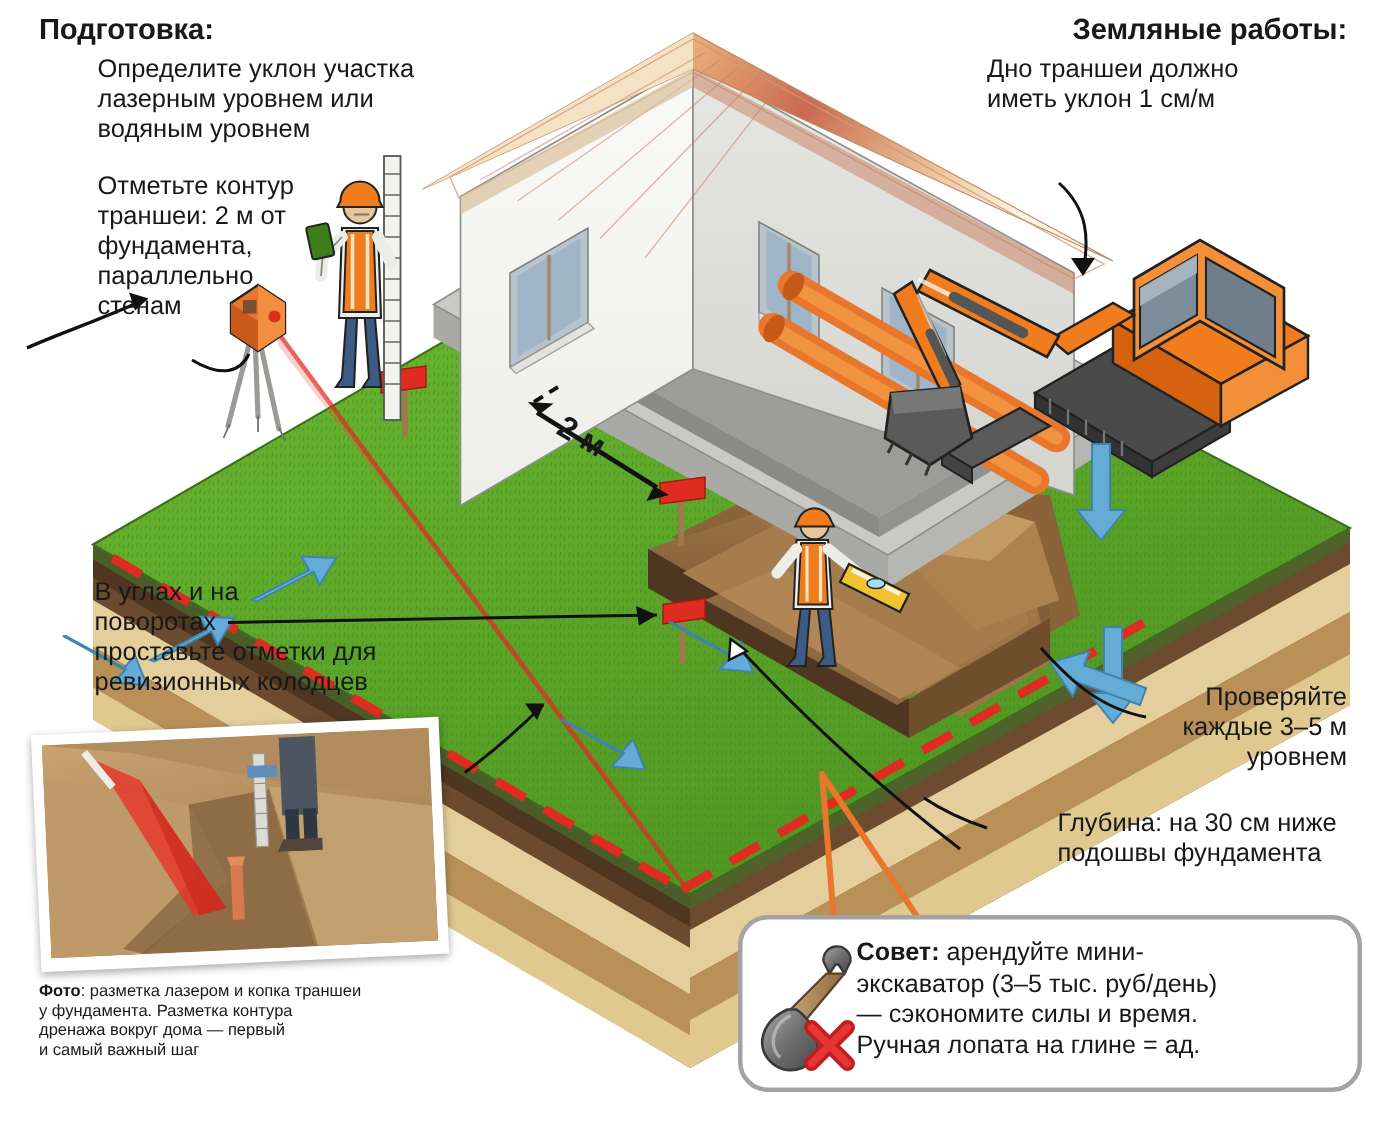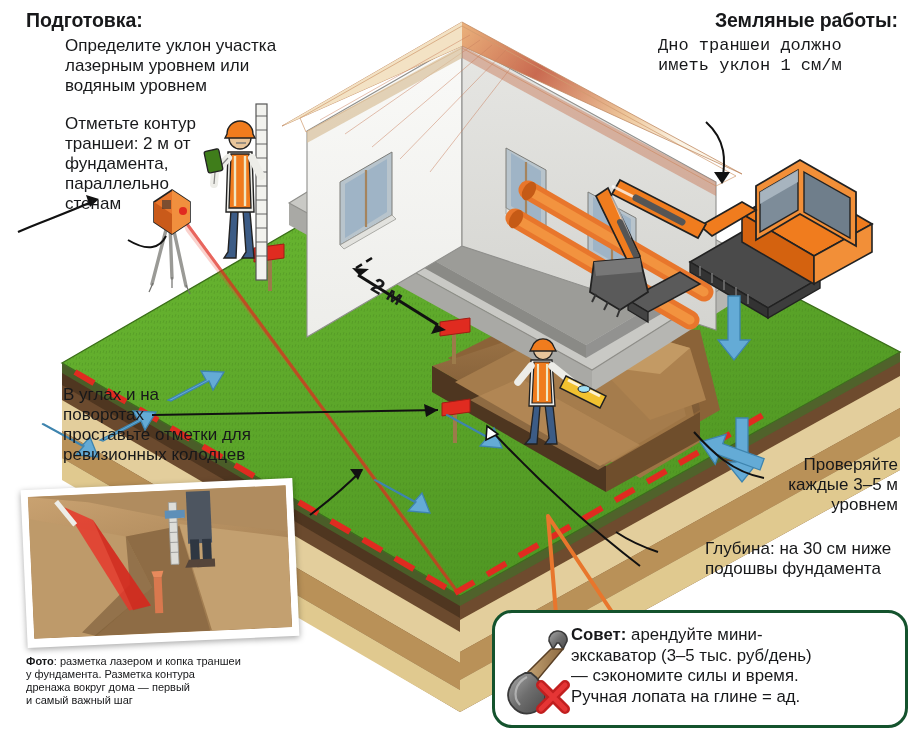--- a/index.html
+++ b/index.html
@@ -18,21 +18,21 @@
   svg{display:block;}
 
   
   #photo{position:absolute;left:24px;top:484px;width:272px;height:158px;
          transform:rotate(-2.6deg);background:#fff;padding:7px 7px 9px 7px;
          box-shadow:0 2px 6px rgba(0,0,0,.35);box-sizing:border-box;}
   #photo .pic{width:100%;height:100%;position:relative;overflow:hidden;background:#b99468;}
 
   
   #tipbox{position:absolute;left:492px;top:610px;width:416px;height:118px;
-          border:3px solid #14532d;border-radius:20px;background:#fff;box-sizing:border-box;}
+          border:3px solid #a3a3a3;border-radius:20px;background:#fff;box-sizing:border-box;}
   #tiptext{position:absolute;left:76px;top:12px;width:330px;font-size:16.8px;line-height:1.23;color:#17181a;}
   #shovel{position:absolute;left:6px;top:10px;width:74px;height:96px;}
 </style>
 </head>
 <body>
 
 <div id="stage">
 
   <svg class="abs" style="left:0;top:0;" width="922" height="748" viewBox="0 0 922 748">
     <defs>
@@ -475,21 +475,21 @@
 
   <div class="txt t-body" style="left:24px;top:385px;width:265px;">
     <div>В углах и на</div>
     <div>поворотах</div>
     <div>проставьте отметки для</div>
     <div>ревизионных колодцев</div>
   </div>
 
   <div class="txt t-head" style="right:24px;top:9px;">Земляные работы:</div>
 
-  <div class="txt t-body" style="right:24px;top:36px;width:240px;text-align:left;font-family:Liberation Mono, monospace;">
+  <div class="txt t-body" style="right:24px;top:36px;width:240px;text-align:left;">
     <div>Дно траншеи должно</div>
     <div>иметь уклон 1 см/м</div>
   </div>
 
 
   <div class="txt t-body ralign" style="right:24px;top:455px;width:240px;">
     <div>Проверяйте</div>
     <div>каждые 3–5 м</div>
     <div>уровнем</div>
   </div>

